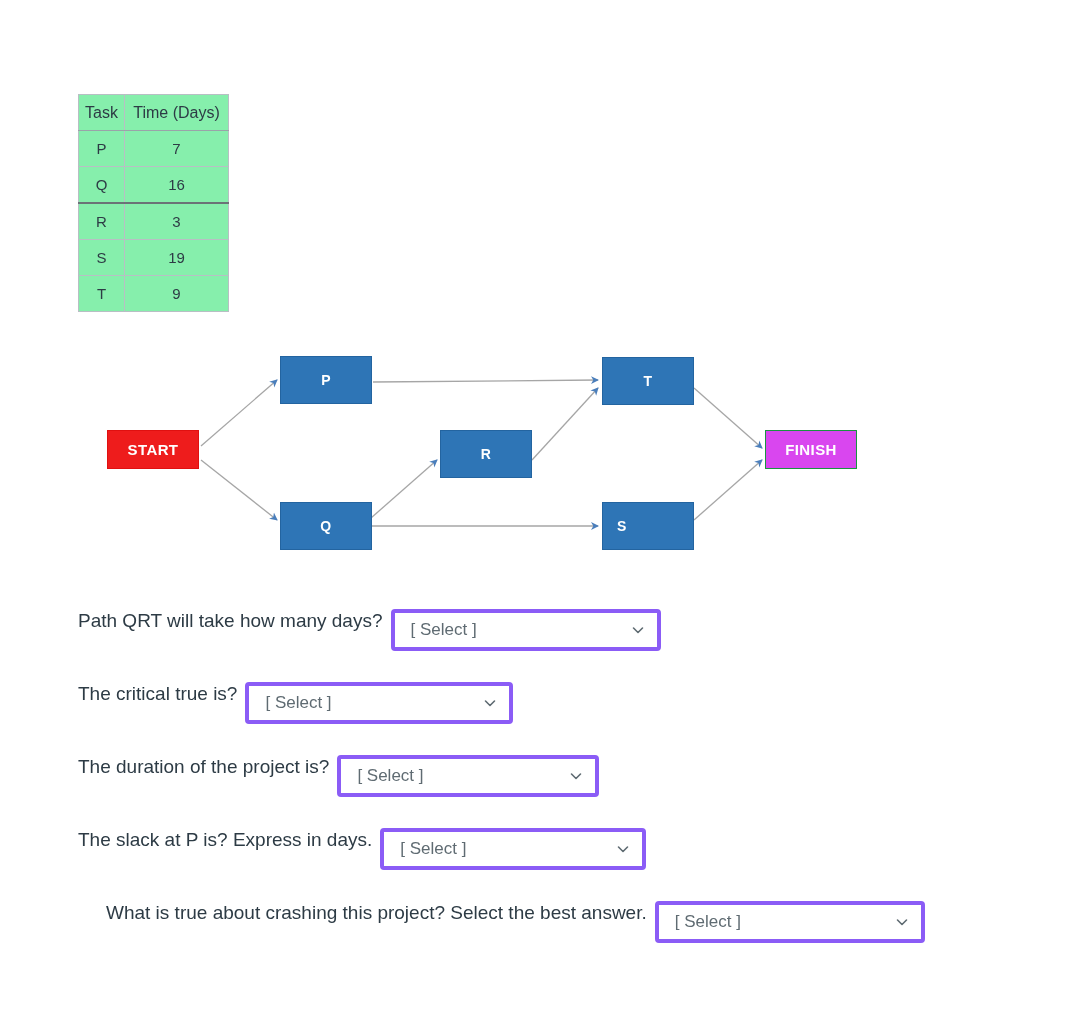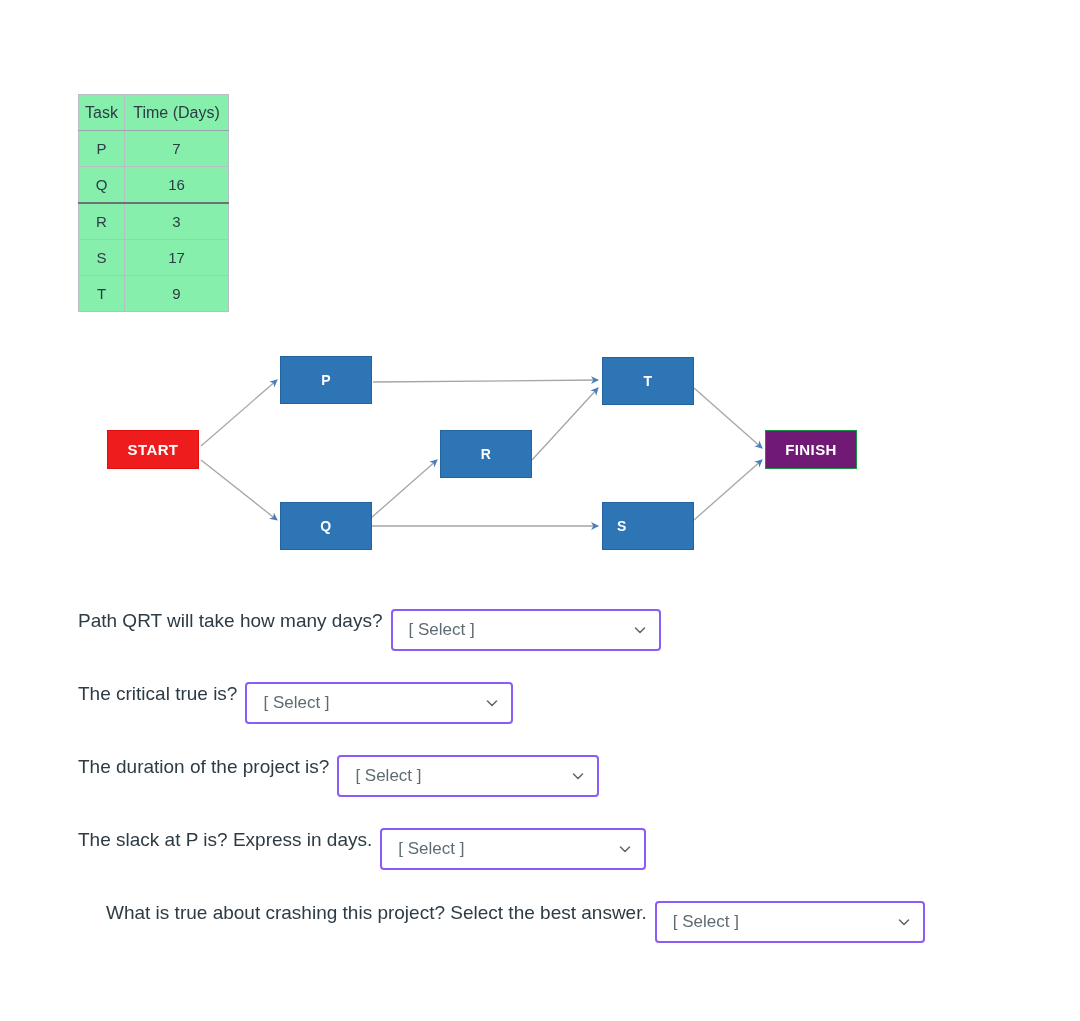--- a/index.html
+++ b/index.html
@@ -101,21 +101,21 @@
   }
   .node.terminal {
     width: 92px;
     height: 39px;
   }
   .node.start {
     background: #ee1c1c;
     border: 1px solid #e01010;
   }
   .node.finish {
-    background: #701a75;
+    background: #d946ef;
     border: 1px solid #1a9341;
   }
   .node.align-left {
     justify-content: flex-start;
     padding-left: 14px;
   }
 
   
   .qrow {
     position: absolute;
@@ -125,21 +125,21 @@
   .qlabel {
     font-size: 19px;
     line-height: 24px;
     color: #2d3b45;
     white-space: nowrap;
   }
   .select-box {
     box-sizing: border-box;
     height: 42px;
     background: #ffffff;
-    border: 2px solid #8b5cf6;
+    border: 4px solid #8b5cf6;
     border-radius: 4px;
     display: flex;
     align-items: center;
     justify-content: space-between;
     padding: 0 12px 0 16px;
     margin-left: 8px;
     font-size: 17px;
     color: #5f6b72;
     cursor: pointer;
   }
@@ -175,21 +175,21 @@
       <tr>
         <td class="col-task">Q</td>
         <td class="col-time">16</td>
       </tr>
       <tr>
         <td class="col-task">R</td>
         <td class="col-time">3</td>
       </tr>
       <tr>
         <td class="col-task">S</td>
-        <td class="col-time">17</td>
+        <td class="col-time">19</td>
       </tr>
       <tr>
         <td class="col-task">T</td>
         <td class="col-time">9</td>
       </tr>
     </tbody>
   </table>
 
   <div class="diagram">
 

